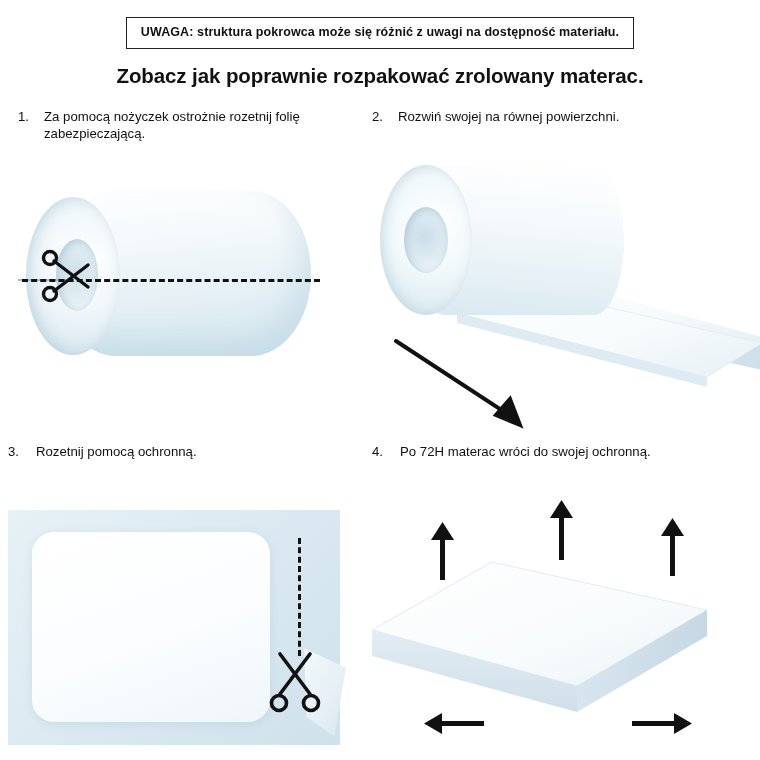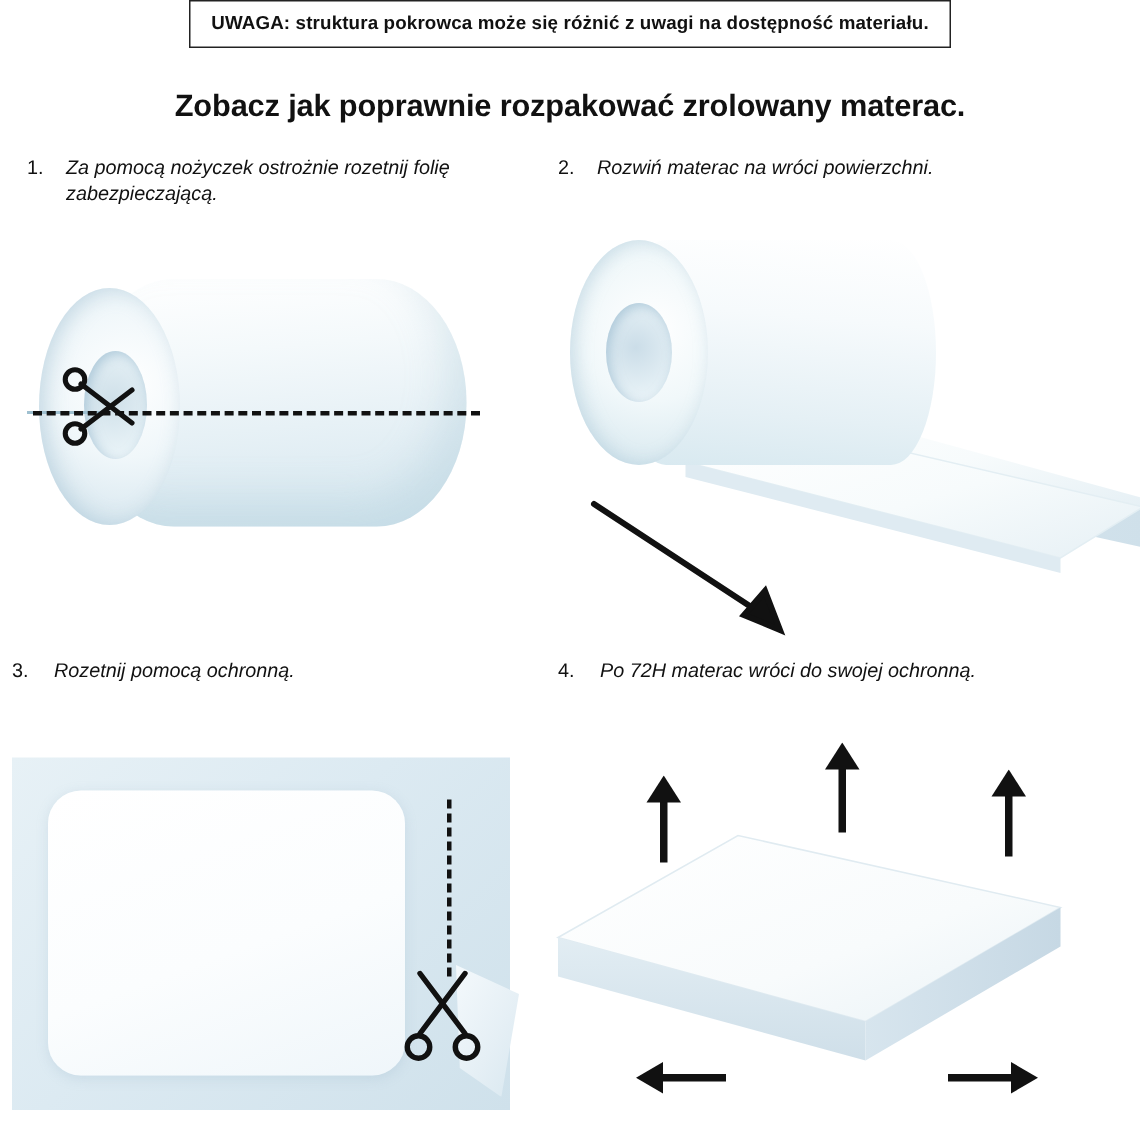--- a/index.html
+++ b/index.html
@@ -13,39 +13,40 @@
     font-family: "Liberation Sans", sans-serif;
     color: #1c1c1c;
     overflow: hidden;
     position: relative;
   }
 
   
   .notice-wrap {
     display: flex;
     justify-content: center;
+    padding-top: 17px;
   }
   .notice {
     border: 1px solid #222;
     padding: 8px 14px 9px 14px;
     font-size: 12.5px;
     font-weight: bold;
     letter-spacing: 0.1px;
     color: #111;
     background: #fff;
     line-height: 1;
   }
 
   
   .main-title {
     text-align: center;
     font-size: 20.5px;
     font-weight: bold;
     color: #111;
-    margin-top: 27px;
+    margin-top: 15px;
     letter-spacing: -0.1px;
   }
 
   
   .steps {
     position: relative;
     margin-top: 20px;
   }
   .step {
     position: absolute;
@@ -56,21 +57,20 @@
     font-size: 13.2px;
     color: #111;
     line-height: 1.35;
   }
   .step-num {
     width: 26px;
     flex: 0 0 26px;
   }
   .step-text {
     flex: 1 1 auto;
-    font-style: italic;
   }
 
   
   #step1 { left: 18px;  top: 0px;   width: 320px; }
   #step2 { left: 372px; top: 0px;   width: 340px; }
   #step3 { left: 8px;   top: 335px; width: 330px; }
   #step4 { left: 372px; top: 335px; width: 350px; }
 
   #step3 .step-num, #step4 .step-num { width: 28px; flex: 0 0 28px; }
 
@@ -278,21 +278,21 @@
             </g>
           </svg>
         </div>
       </div>
     </div>
   </div>
 
   <div class="step" id="step2">
     <div class="step-head">
       <div class="step-num">2.</div>
-      <div class="step-text">Rozwiń materac na wróci powierzchni.</div>
+      <div class="step-text">Rozwiń swojej na równej powierzchni.</div>
     </div>
     <div class="art">
       <div class="roll2">
 
         <svg class="svg-abs" width="400" height="300" viewBox="0 0 400 300">
           <defs>
             <linearGradient id="sheetGrad" x1="0" y1="0" x2="1" y2="1">
               <stop offset="0%" stop-color="#ffffff"></stop>
               <stop offset="55%" stop-color="#f7fbfc"></stop>
               <stop offset="100%" stop-color="#e6f0f5"></stop>

